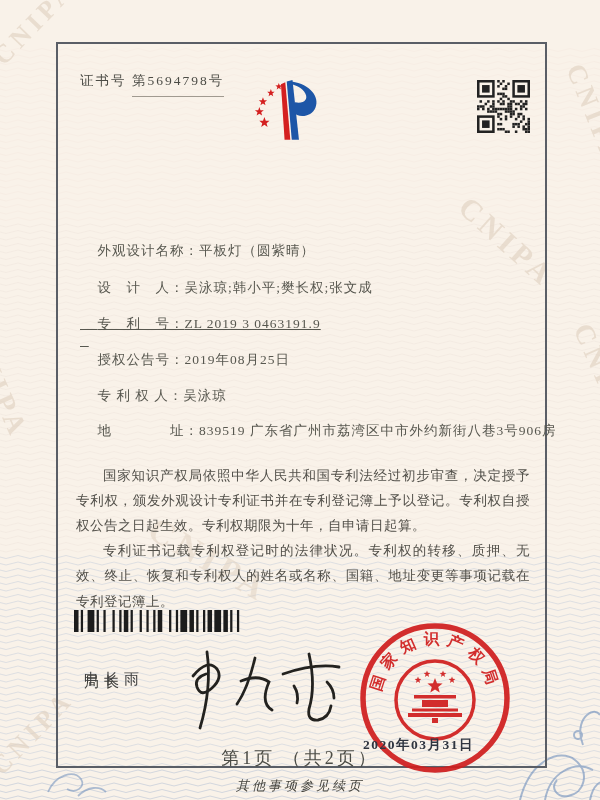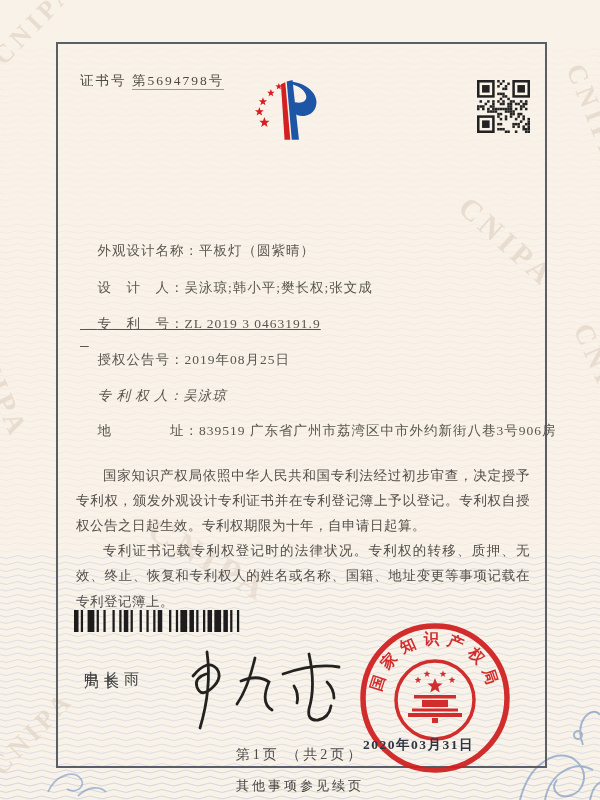--- a/index.html
+++ b/index.html
@@ -5,43 +5,43 @@
   html,body{margin:0;padding:0;}
   .page{position:relative;width:600px;height:800px;background:#f9f2e9;overflow:hidden;
         font-family:"Liberation Serif","DejaVu Serif",serif;color:#4c4c46;}
   #waves{position:absolute;left:0;top:0;z-index:0;}
   .wm{position:absolute;z-index:1;font-weight:bold;color:#e0d1c0;letter-spacing:5px;
       opacity:.62;font-family:"Liberation Serif","DejaVu Serif",serif;white-space:nowrap;}
   .frame{position:absolute;left:56px;top:42px;width:487px;height:722px;
          border:2px solid #5a5e66;z-index:2;}
   .certno{position:absolute;left:80px;top:72px;font-size:13.5px;letter-spacing:2px;
           color:#4c4c46;z-index:3;}
-  .certno .num{border-bottom:1px solid #a09a90;padding-bottom:1px;}
+  .certno .num{border-bottom:1px solid #a09a90;padding-bottom:8px;}
   .logo{position:absolute;left:250px;top:71px;width:72px;height:80px;z-index:3;}
   .qr{position:absolute;left:477px;top:80px;width:53px;height:53px;z-index:3;}
   .title{position:absolute;left:0;top:150px;width:100%;text-align:center;font-size:29px;
          font-weight:bold;letter-spacing:7px;color:#2b2b28;z-index:3;}
   .field{position:absolute;left:80px;font-size:13.5px;letter-spacing:1px;color:#57574f;
          white-space:pre;z-index:3;}
   .paras{position:absolute;left:76px;top:463px;width:454px;font-size:13.5px;
          line-height:1.86;text-align:justify;color:#514f49;z-index:3;}
   .paras p{margin:0;text-indent:2em;letter-spacing:.5px;}
   .barcode{position:absolute;left:74px;top:610px;z-index:3;}
   .sig-title{position:absolute;left:84px;top:673px;font-size:15px;letter-spacing:5px;
              color:#3b3b36;z-index:3;}
   .sig-name{position:absolute;left:84px;top:670px;font-size:15px;letter-spacing:5px;
             color:#404040;z-index:3;}
   .signature{position:absolute;left:163px;top:646px;width:195px;height:90px;z-index:4;}
   .seal{position:absolute;left:353px;top:616px;width:164px;height:164px;z-index:5;opacity:.93;}
   .seal-date{position:absolute;left:363px;top:736px;width:160px;font-size:13.5px;
              letter-spacing:1.5px;color:#2f3540;font-weight:bold;z-index:6;}
-  .page-num{position:absolute;left:0;top:746px;width:100%;text-align:center;font-size:14px;
+  .page-num{position:absolute;left:0;top:746px;width:100%;text-align:center;font-size:18px;
             letter-spacing:3px;color:#4c4c46;z-index:3;}
   .note{position:absolute;left:0;top:777px;width:100%;text-align:center;font-size:13px;
-        letter-spacing:3px;color:#45443e;z-index:3;}
+        letter-spacing:3px;color:#45443e;z-index:3;font-style:italic;}
   .flourish{position:absolute;z-index:1;}
 </style>
 </head>
 <body>
 
 <div class="page">
 
   <svg id="waves" width="600" height="800">
       <path d="M-12 50 q6 -3 12 0 t12 0 t12 0 t12 0 t12 0 t12 0 t12 0 t12 0 t12 0 t12 0 t12 0 t12 0 t12 0 t12 0 t12 0 t12 0 t12 0 t12 0 t12 0 t12 0 t12 0 t12 0 t12 0 t12 0 t12 0 t12 0 t12 0 t12 0 t12 0 t12 0 t12 0 t12 0 t12 0 t12 0 t12 0 t12 0 t12 0 t12 0 t12 0 t12 0 t12 0 t12 0 t12 0 t12 0 t12 0 t12 0 t12 0 t12 0 t12 0 t12 0 t12 0 t12 0 t12 0" fill="none" stroke="#e7cfc3" stroke-width="1" opacity="0.14"></path>
       <path d="M-12 56.5 q6 -3 12 0 t12 0 t12 0 t12 0 t12 0 t12 0 t12 0 t12 0 t12 0 t12 0 t12 0 t12 0 t12 0 t12 0 t12 0 t12 0 t12 0 t12 0 t12 0 t12 0 t12 0 t12 0 t12 0 t12 0 t12 0 t12 0 t12 0 t12 0 t12 0 t12 0 t12 0 t12 0 t12 0 t12 0 t12 0 t12 0 t12 0 t12 0 t12 0 t12 0 t12 0 t12 0 t12 0 t12 0 t12 0 t12 0 t12 0 t12 0 t12 0 t12 0 t12 0 t12 0 t12 0" fill="none" stroke="#e7cfc3" stroke-width="1" opacity="0.14"></path>
@@ -313,21 +313,21 @@
   </div>
   <div class="field" style="top:263px;">
     <span>设　计　人：</span><span>吴泳琼;韩小平;樊长权;张文成</span>
   </div>
   <div class="field" style="top:299px;text-decoration:underline;">
     <span>专　利　号：</span><span>ZL 2019 3 0463191.9</span>
   </div>
   <div class="field" style="top:335px;">
     <span>授权公告号：</span><span>2019年08月25日</span>
   </div>
-  <div class="field" style="top:371px;font-style:italic;">
+  <div class="field" style="top:371px;">
     <span>专 利 权 人：</span><span>吴泳琼</span>
   </div>
   <div class="field" style="top:406px;">
     <span>地　　　　址：</span><span>839519 广东省广州市荔湾区中市外约新街八巷3号906房</span>
   </div>
 
   <div class="paras">
     <p>国家知识产权局依照中华人民共和国专利法经过初步审查，决定授予专利权，颁发外观设计专利证书并在专利登记簿上予以登记。专利权自授权公告之日起生效。专利权期限为十年，自申请日起算。</p>
     <p>专利证书记载专利权登记时的法律状况。专利权的转移、质押、无效、终止、恢复和专利权人的姓名或名称、国籍、地址变更等事项记载在专利登记簿上。</p>
   </div>

